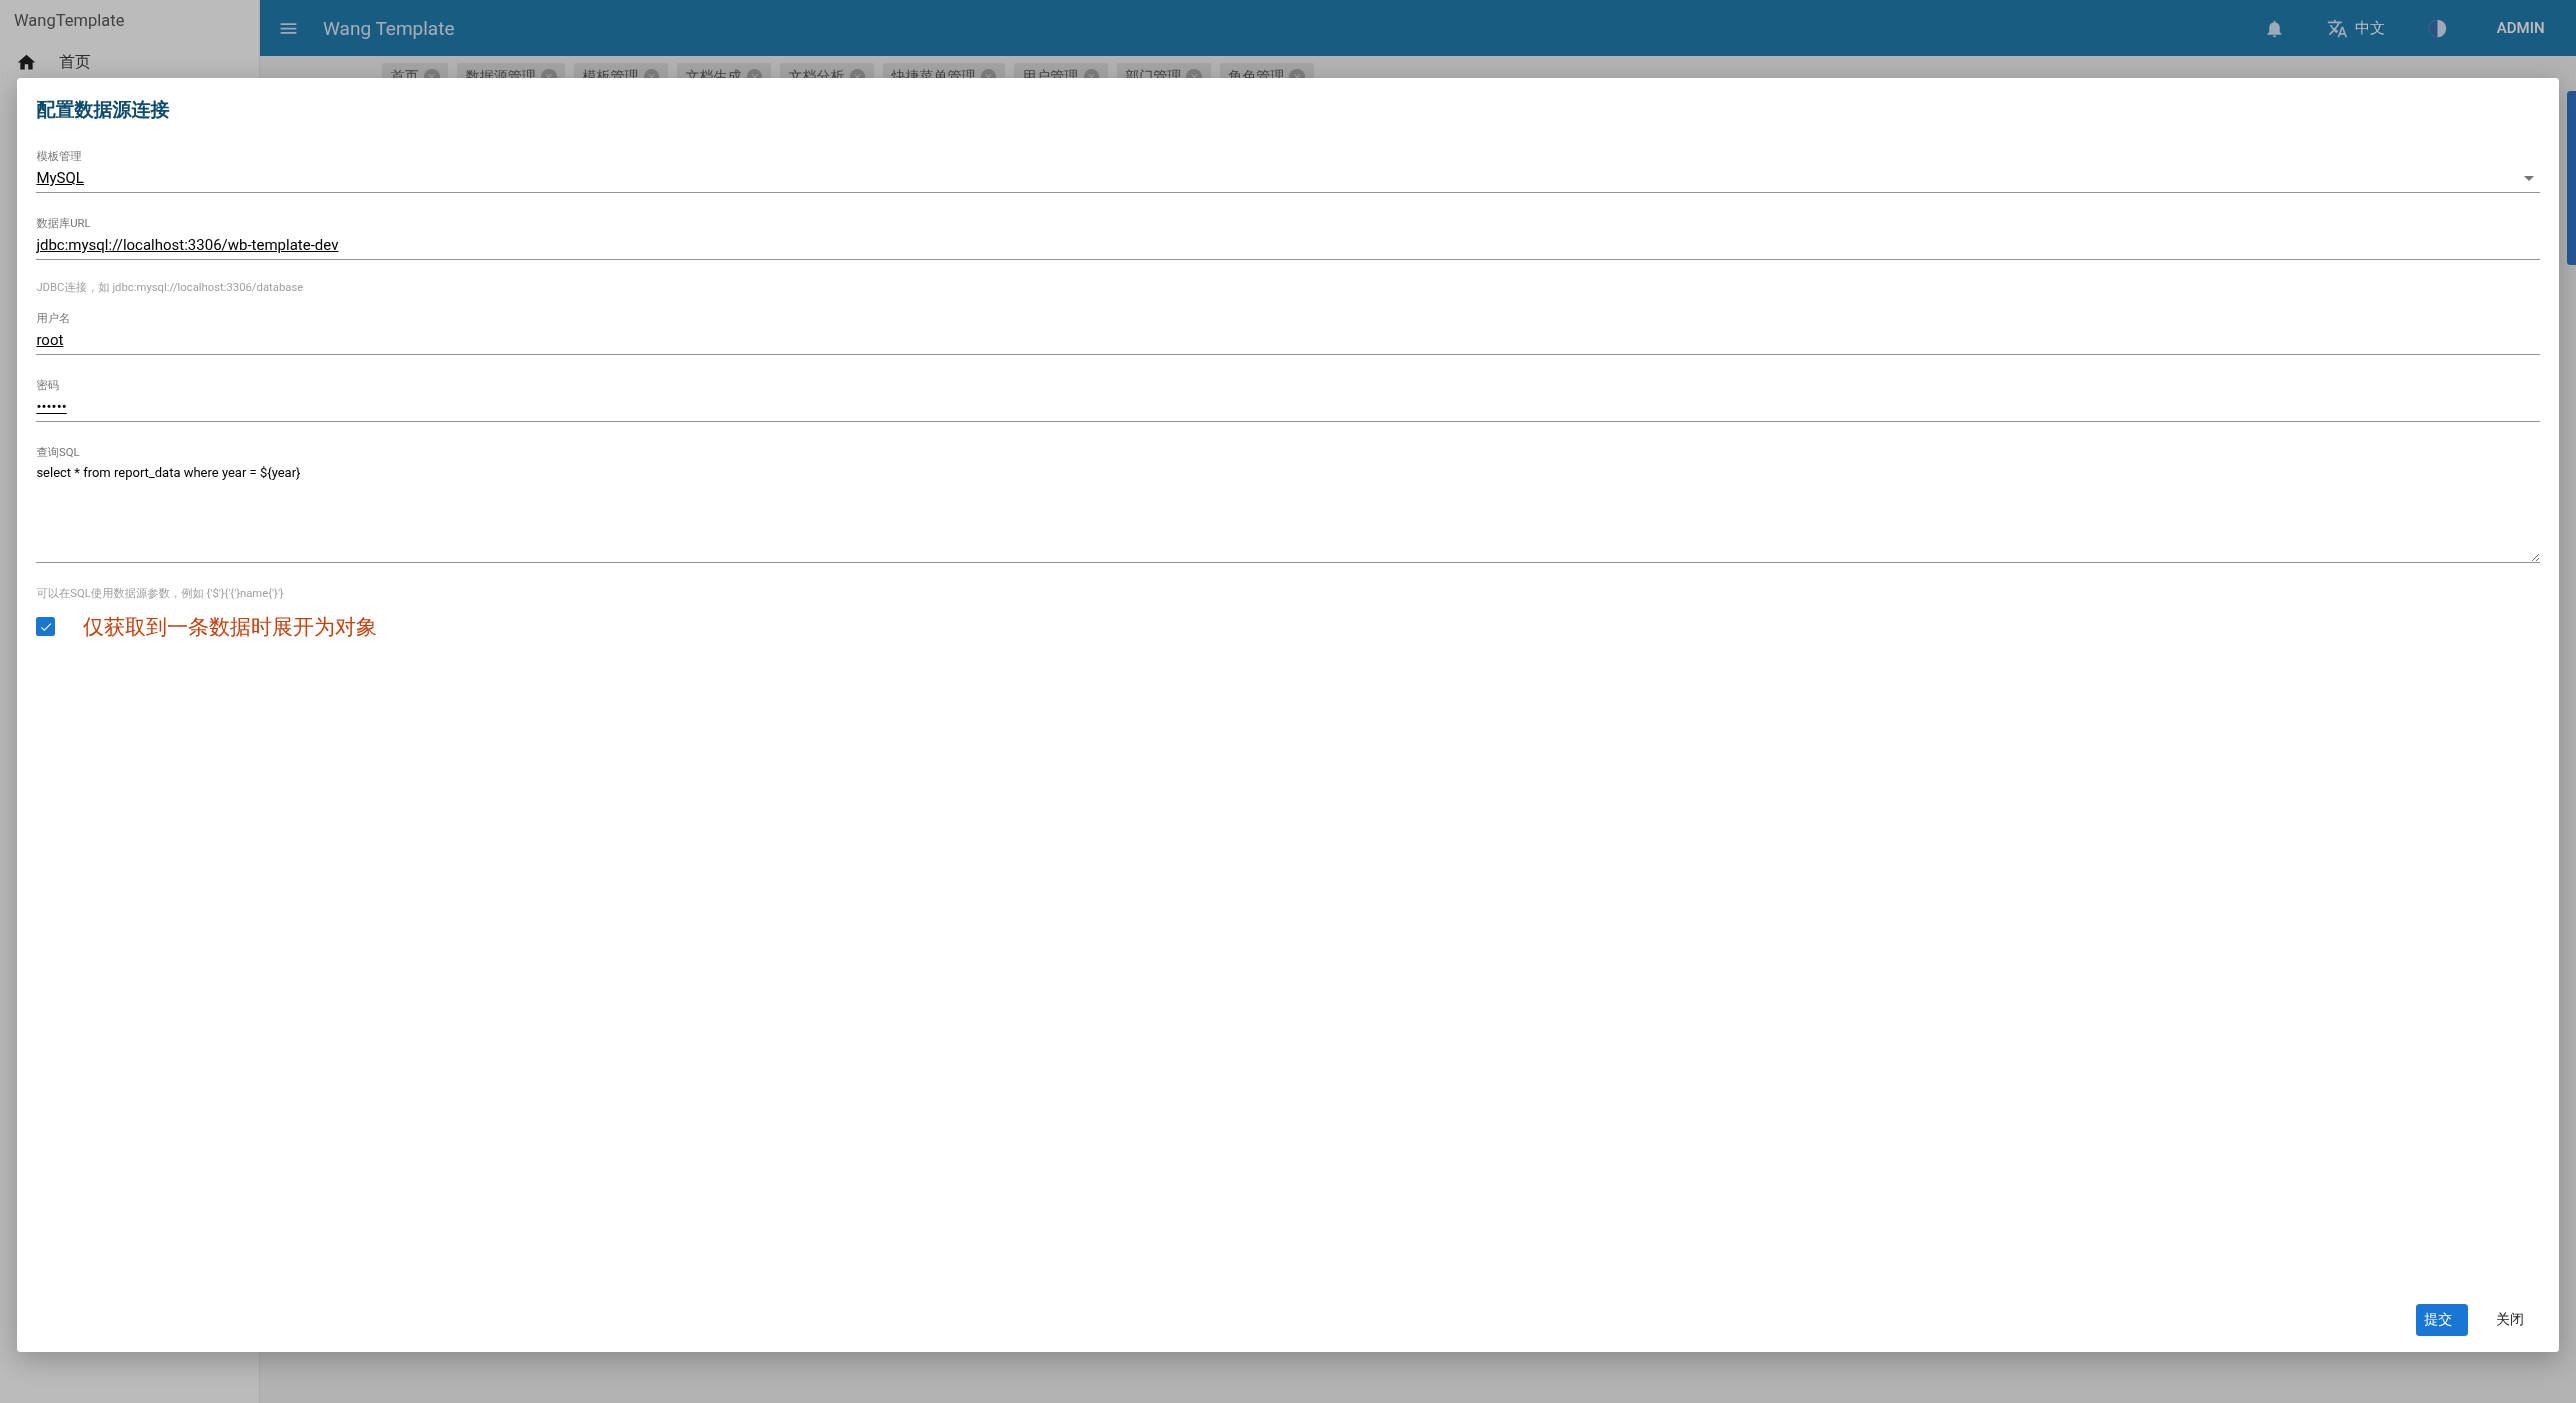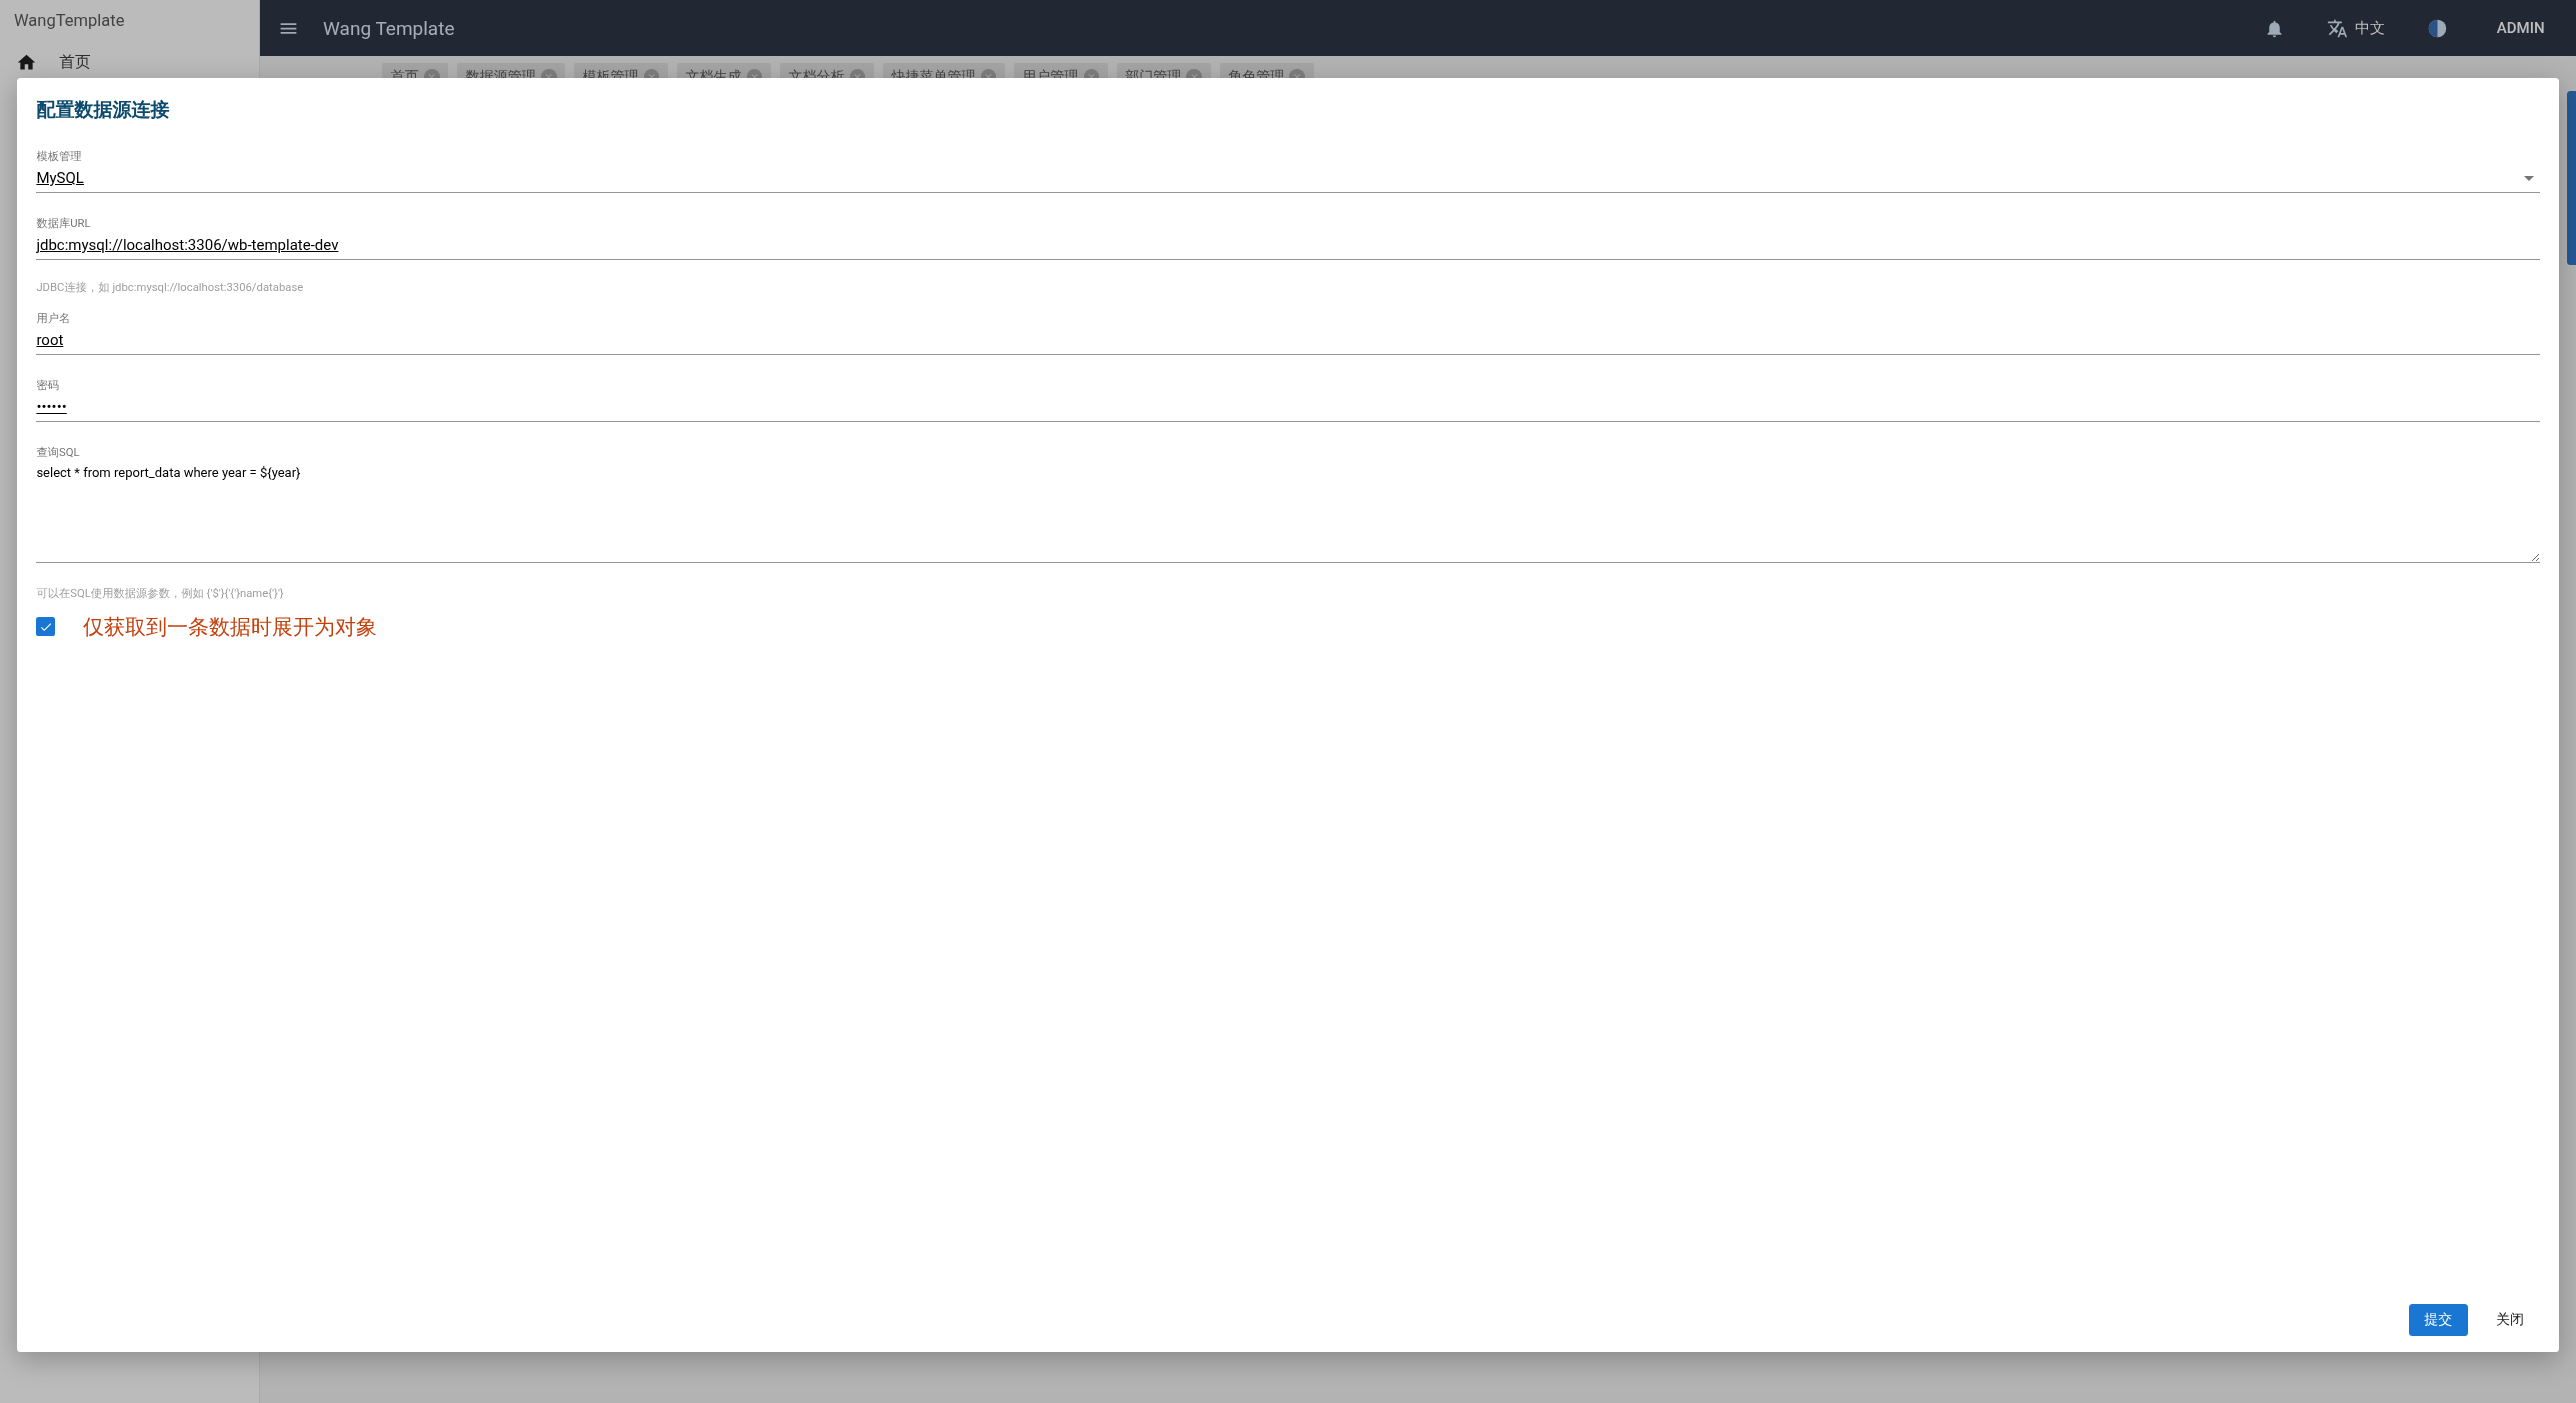--- a/index.html
+++ b/index.html
@@ -10,21 +10,21 @@
 .bg-wrap { position: absolute; inset: 0; display: flex; filter: none; }
 .sidebar { width: 260px; background: #fafafa; border-right: 0.9px solid #e0e0e0; display: flex; flex-direction: column; }
 .sidebar-brand { padding: 10.5px 14px; font-size: 16.5px; color: #424242; }
 .sidebar-item { display: flex; align-items: center; gap: 22.6px; padding: 12.2px 15.7px; cursor: pointer; }
 .sidebar-item .icon { width: 21px; height: 21px; color: #212121; }
 .sidebar-item .label { font-size: 15.7px; color: #212121; }
 .sidebar-item.cut { overflow: hidden; max-width: 35px;}
 
 .main { flex: 1; display: flex; flex-direction: column; background: #eeeeee; }
 
-.appbar { height: 56px; background: #0f172a; color: #fff; display: flex; align-items: center; padding: 0 14px; gap: 21px; }
+.appbar { height: 56px; background: #0369a1; color: #fff; display: flex; align-items: center; padding: 0 14px; gap: 21px; }
 .appbar .menu-btn { width: 28px; height: 28px; display: flex; align-items: center; justify-content: center; cursor: pointer; }
 .appbar .title { font-size: 19px; font-weight: 400; color: #d7e5f7; flex: 0 0 auto; }
 .appbar .spacer { flex: 1; }
 .appbar .action { display: flex; align-items: center; gap: 7px; padding: 0 10.5px; cursor: pointer; }
 .appbar svg { fill: #cfe0f4; }
 .appbar .lang-text { color: #fff; font-size: 15px; }
 .appbar .admin { color: #fff; font-size: 15px; font-weight: 500; padding: 0 17.4px; }
 
 .tabstrip { display: flex; gap: 8.7px; padding: 7px 0 0 122px; background: #eeeeee; }
 .tab-chip { background: #d9d9d9; color: #424242; padding: 5.2px 8.7px; border-radius: 1.7px; display: flex; align-items: center; gap: 5.2px; font-size: 14px; cursor: pointer; }
@@ -51,21 +51,21 @@
 
 .field .ftextarea { width: 100%; border: none; border-bottom: 0.9px solid rgba(0,0,0,.42); font-size: 13px; padding: 3.5px 0 5.2px; outline: none; resize: both; height: 101px; font-family: inherit; }
 
 .check-row { display: flex; align-items: center; gap: 8.7px; margin-top: 7px; }
 .checkbox { width: 19px; height: 19px; background: #1976d2; border-radius: 2.6px; display: flex; align-items: center; justify-content: center; }
 .checkbox svg { fill: #fff; width: 14px; height: 14px; }
 .check-label { font-size: 21px; color: #c2410c; margin-left: 19px; }
 
 .dialog-actions { margin-top: auto; display: flex; justify-content: flex-end; gap: 12.2px; padding-top: 14px; }
 .btn { font-size: 14px; padding: 7px 15.7px; border-radius: 3.5px; border: none; cursor: pointer; font-weight: 500; }
-.btn-primary { background: #1976d2; color: #fff; }
+.btn-primary { background: #1976d2; color: #fff; padding-left: 8px; }
 .btn-text { background: transparent; color: #212121; }
 
 
 .ico { width: 21px; height: 21px; }
 </style>
 </head>
 <body>
 
 <div class="bg-wrap">
   <aside class="sidebar">

